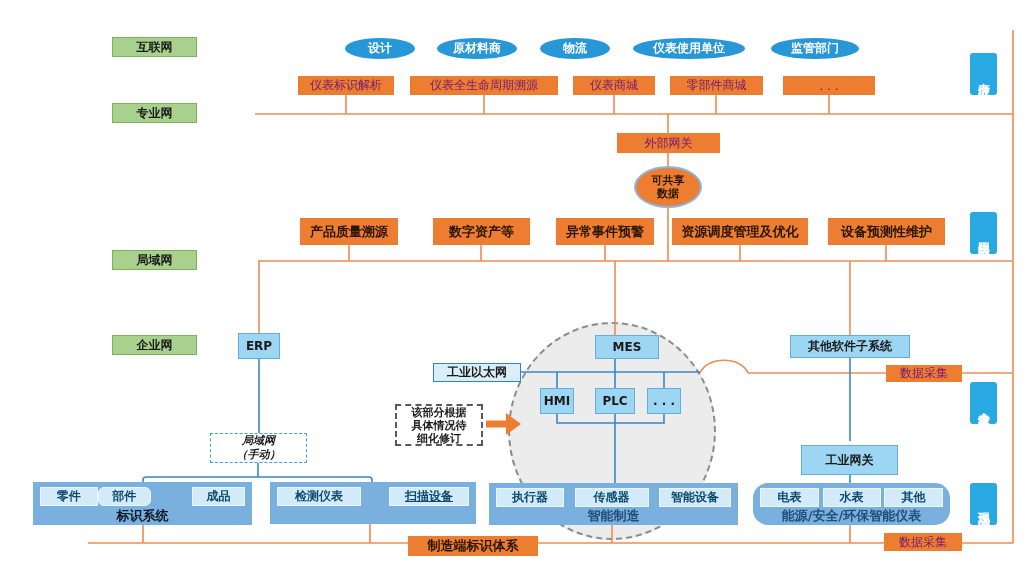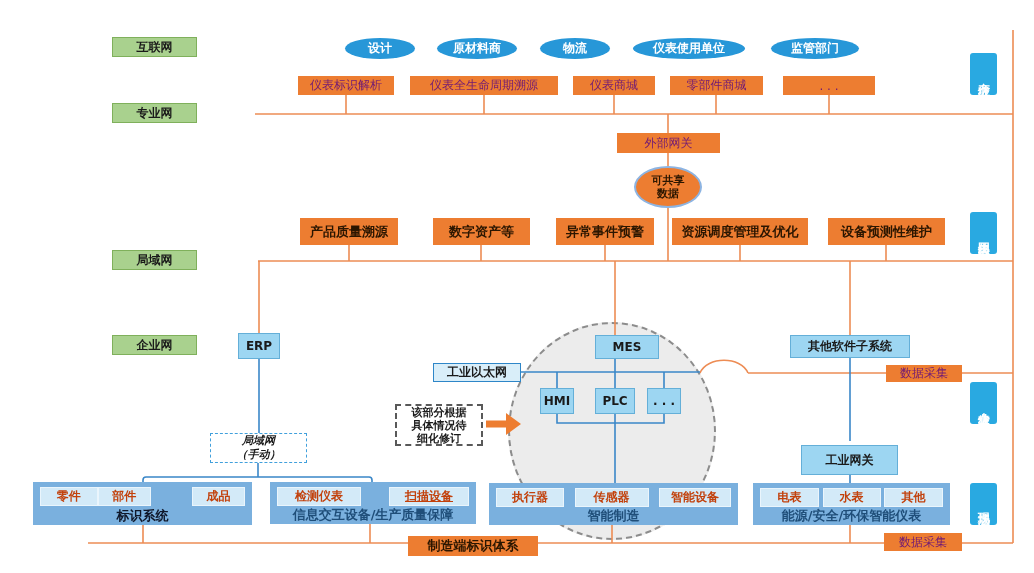--- a/index.html
+++ b/index.html
@@ -17,21 +17,21 @@
             writing-mode:vertical-rl;text-orientation:upright;letter-spacing:1px;}
   .shared-ellipse{background:#ED7D31;border:2px solid #8DB4E2;border-radius:50%;color:#2b1600;
             font-weight:bold;font-size:11px;line-height:13px;z-index:3;}
   .ethernet{background:#D9EEF9;border:1px solid #2E86C8;color:#1a1a1a;font-weight:bold;font-size:12px;z-index:3;}
   .big-ellipse{background:#ECECEC;border:2px dashed #8C8C8C;border-radius:50%;z-index:0;}
   .note{background:#ffffff;border:2px dashed #595959;color:#1a1a1a;font-weight:bold;font-size:11px;line-height:13px;z-index:3;}
   .manual{background:#ffffff;border:1.5px dashed #41A0DC;color:#1a1a1a;font-weight:bold;font-style:italic;
           font-size:11px;line-height:14px;z-index:3;}
   .grp{background:#7AB0DE;z-index:3;display:flex;flex-direction:column;}
   .grp-row{display:flex;justify-content:space-between;padding:5px 7px 0 7px;}
-  .grp-item{background:#D3EAF8;border:1px solid #EAF5FC;color:#c2410c;font-weight:bold;font-size:12px;
+  .grp-item{background:#D3EAF8;border:1px solid #EAF5FC;color:#0c4a6e;font-weight:bold;font-size:12px;
             height:17px;display:flex;align-items:center;justify-content:center;}
   .grp-label{flex:1;display:flex;align-items:center;justify-content:center;
              color:#1F4E79;font-weight:bold;font-size:13px;}
   .grp-label.orange{color:#0f172a;}
   svg.lines{position:absolute;left:0;top:0;z-index:1;}
 </style>
 </head>
 <body>
 
 <div id="canvas">
@@ -121,44 +121,43 @@
   <div class="abs ctr levelbox" style="left:970px;top:212px;width:27px;height:42px;">集团级</div>
   <div class="abs ctr levelbox" style="left:970px;top:382px;width:27px;height:42px;">企业级</div>
   <div class="abs ctr levelbox" style="left:970px;top:483px;width:27px;height:42px;">现场层</div>
 
   <div class="abs ctr obox" style="left:886px;top:365px;width:76px;height:17px;">数据采集</div>
   <div class="abs ctr obox" style="left:884px;top:533px;width:78px;height:18px;">数据采集</div>
 
   <div class="abs grp" style="left:33px;top:482px;width:219px;height:43px;">
     <div class="grp-row">
       <div class="grp-item" style="width:65px;">零件</div>
-      <div class="grp-item" style="width:60px;">部件</div>
+      <div class="grp-item" style="width:60px;border-radius:6px;">部件</div>
       <div class="grp-item" style="width:60px;margin-left:41px;">成品</div>
     </div>
     <div class="grp-label orange">标识系统</div>
   </div>
 
   <div class="abs grp" style="left:270px;top:482px;width:206px;height:42px;">
     <div class="grp-row">
       <div class="grp-item" style="width:82px;">检测仪表</div>
       <div class="grp-item" style="width:78px;text-decoration:underline;">扫描设备</div>
     </div>
-    <div class="grp-label">信息交互设备/生产质量保障</div>
   </div>
 
   <div class="abs grp" style="left:489px;top:483px;width:249px;height:42px;">
     <div class="grp-row">
       <div class="grp-item" style="width:66px;">执行器</div>
       <div class="grp-item" style="width:72px;">传感器</div>
       <div class="grp-item" style="width:70px;">智能设备</div>
     </div>
     <div class="grp-label">智能制造</div>
   </div>
 
-  <div class="abs grp" style="left:753px;top:483px;width:197px;height:42px;">
+  <div class="abs grp" style="left:753px;top:483px;width:197px;height:42px;border-radius:15px;">
     <div class="grp-row">
       <div class="grp-item" style="width:57px;">电表</div>
       <div class="grp-item" style="width:56px;">水表</div>
       <div class="grp-item" style="width:57px;">其他</div>
     </div>
     <div class="grp-label">能源/安全/环保智能仪表</div>
   </div>
 
   <div class="abs ctr obox2" style="left:408px;top:536px;width:130px;height:20px;">制造端标识体系</div>
 

